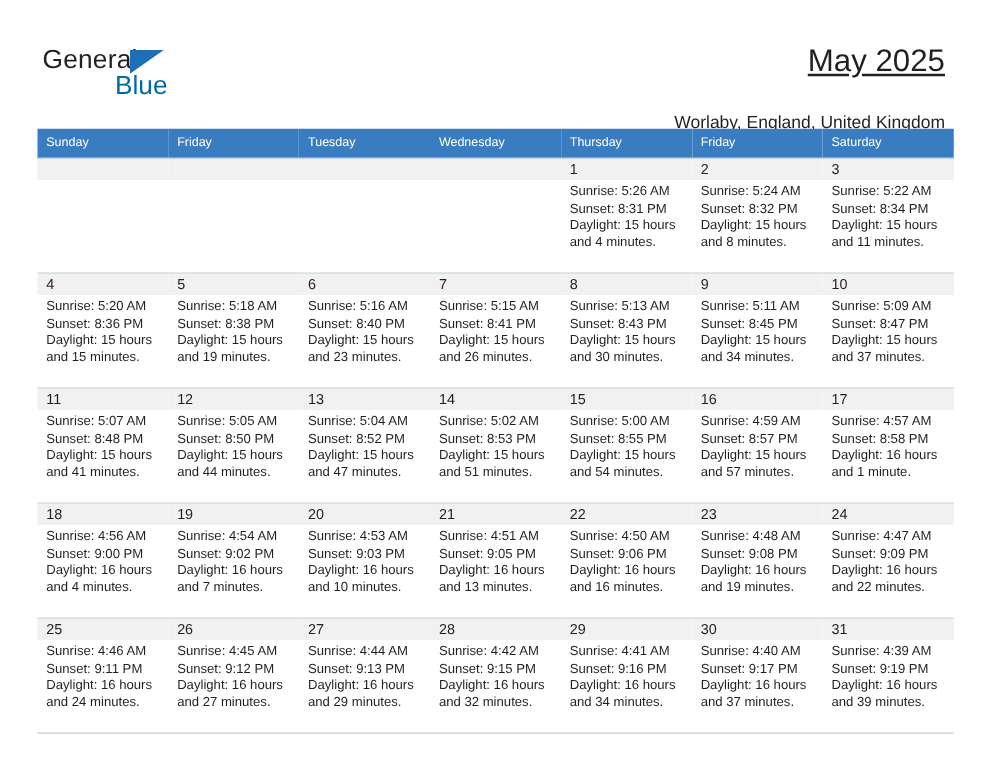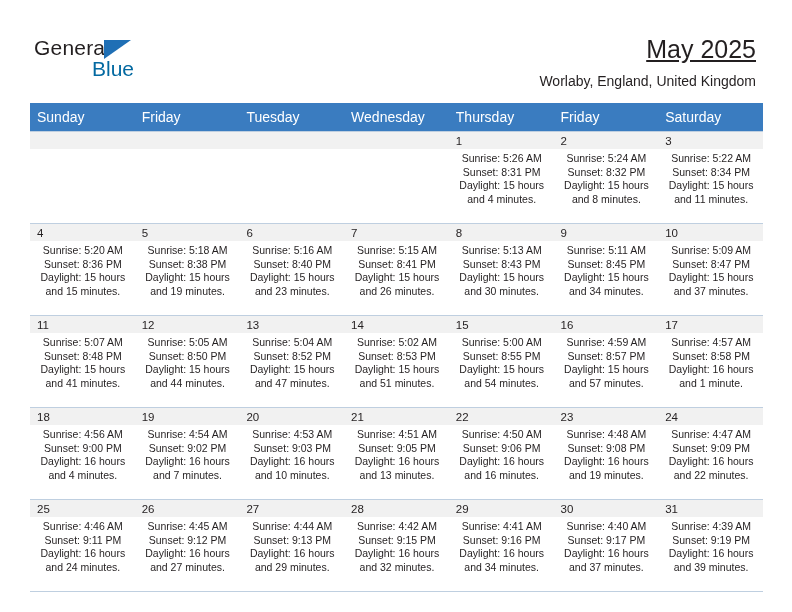--- a/index.html
+++ b/index.html
@@ -67,40 +67,40 @@
     text-align: right;
   }
   .cal-title {
     font-size: 25px;
     color: #231f20;
     line-height: 30px;
     white-space: nowrap;
     text-decoration: underline;
   }
   .cal-subtitle {
-    margin-top: 8px;
+    margin-top: 24px;
     font-size: 14px;
     color: #231f20;
     line-height: 18px;
     white-space: nowrap;
   }
 
   
   .calendar {
     position: absolute;
     left: 30px;
     top: 103px;
     width: 733px;
     border-collapse: collapse;
     table-layout: fixed;
   }
   .calendar th {
     background: #3a7cc0;
     color: #ffffff;
-    font-size: 14px;
+    font-size: 10px;
     font-weight: normal;
     text-align: left;
     padding: 6px 0 6px 7px;
     height: 22px;
     border: none;
   }
   .calendar td {
     vertical-align: top;
     padding: 0;
     height: 91px;
@@ -122,21 +122,20 @@
     line-height: 15px;
   }
   .cell-empty .daynum-bar {
     background: #f1f1f1;
   }
   .cell-body {
     padding: 3px 6px 0 7px;
     font-size: 10.5px;
     color: #231f20;
     line-height: 13.6px;
-    text-align: center;
   }
   .cell-body div { white-space: nowrap; }
 </style>
 </head>
 <body>
 
 <div class="page">
 
   <div class="header">
     <div class="brand">

